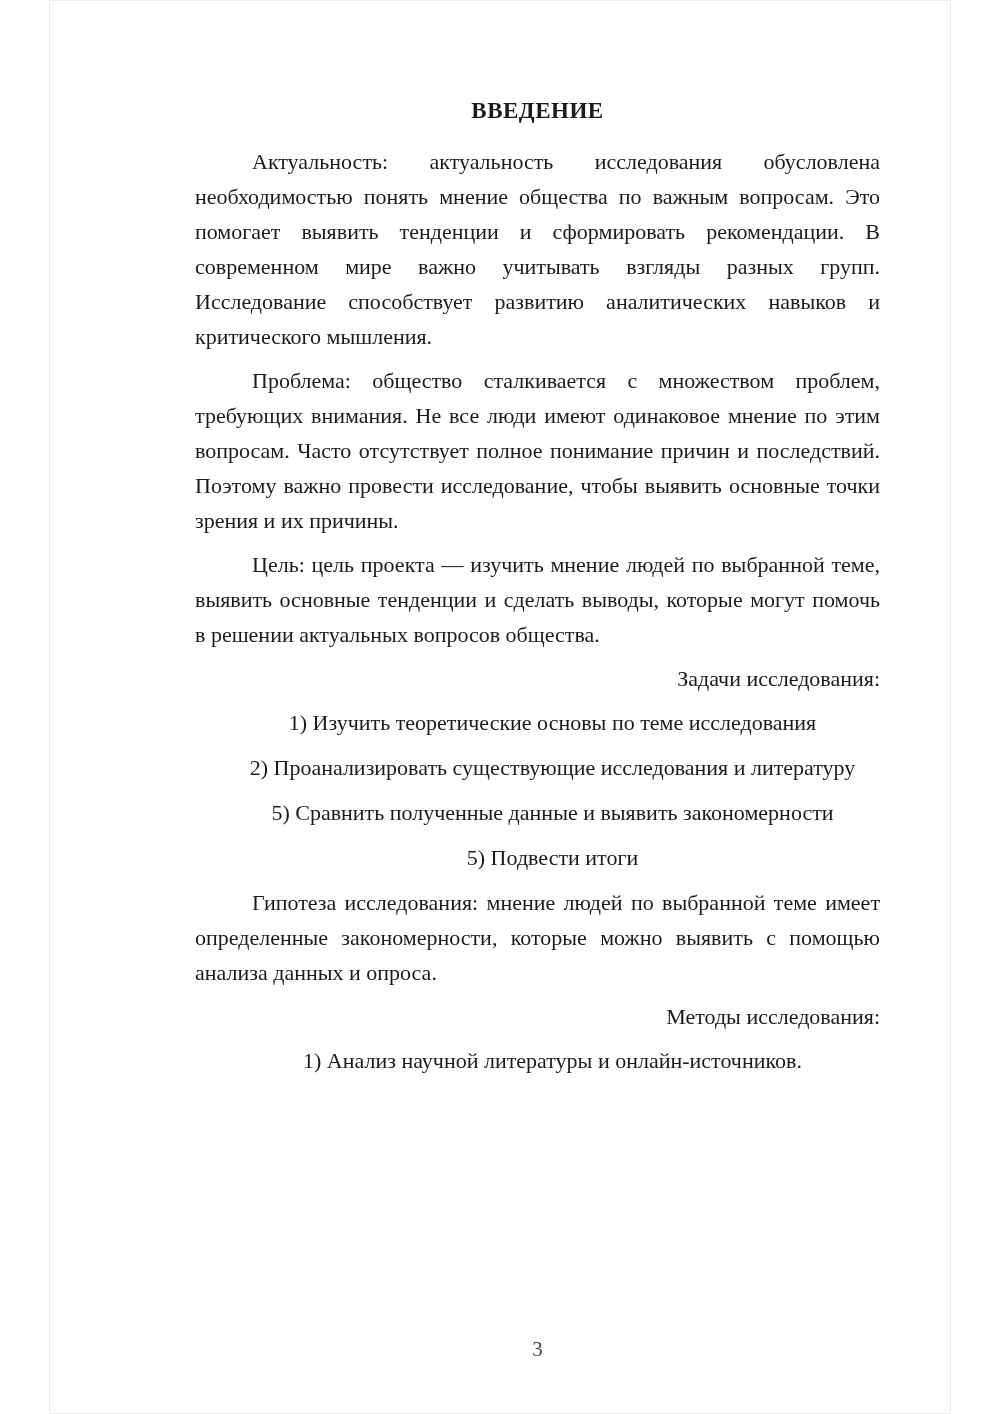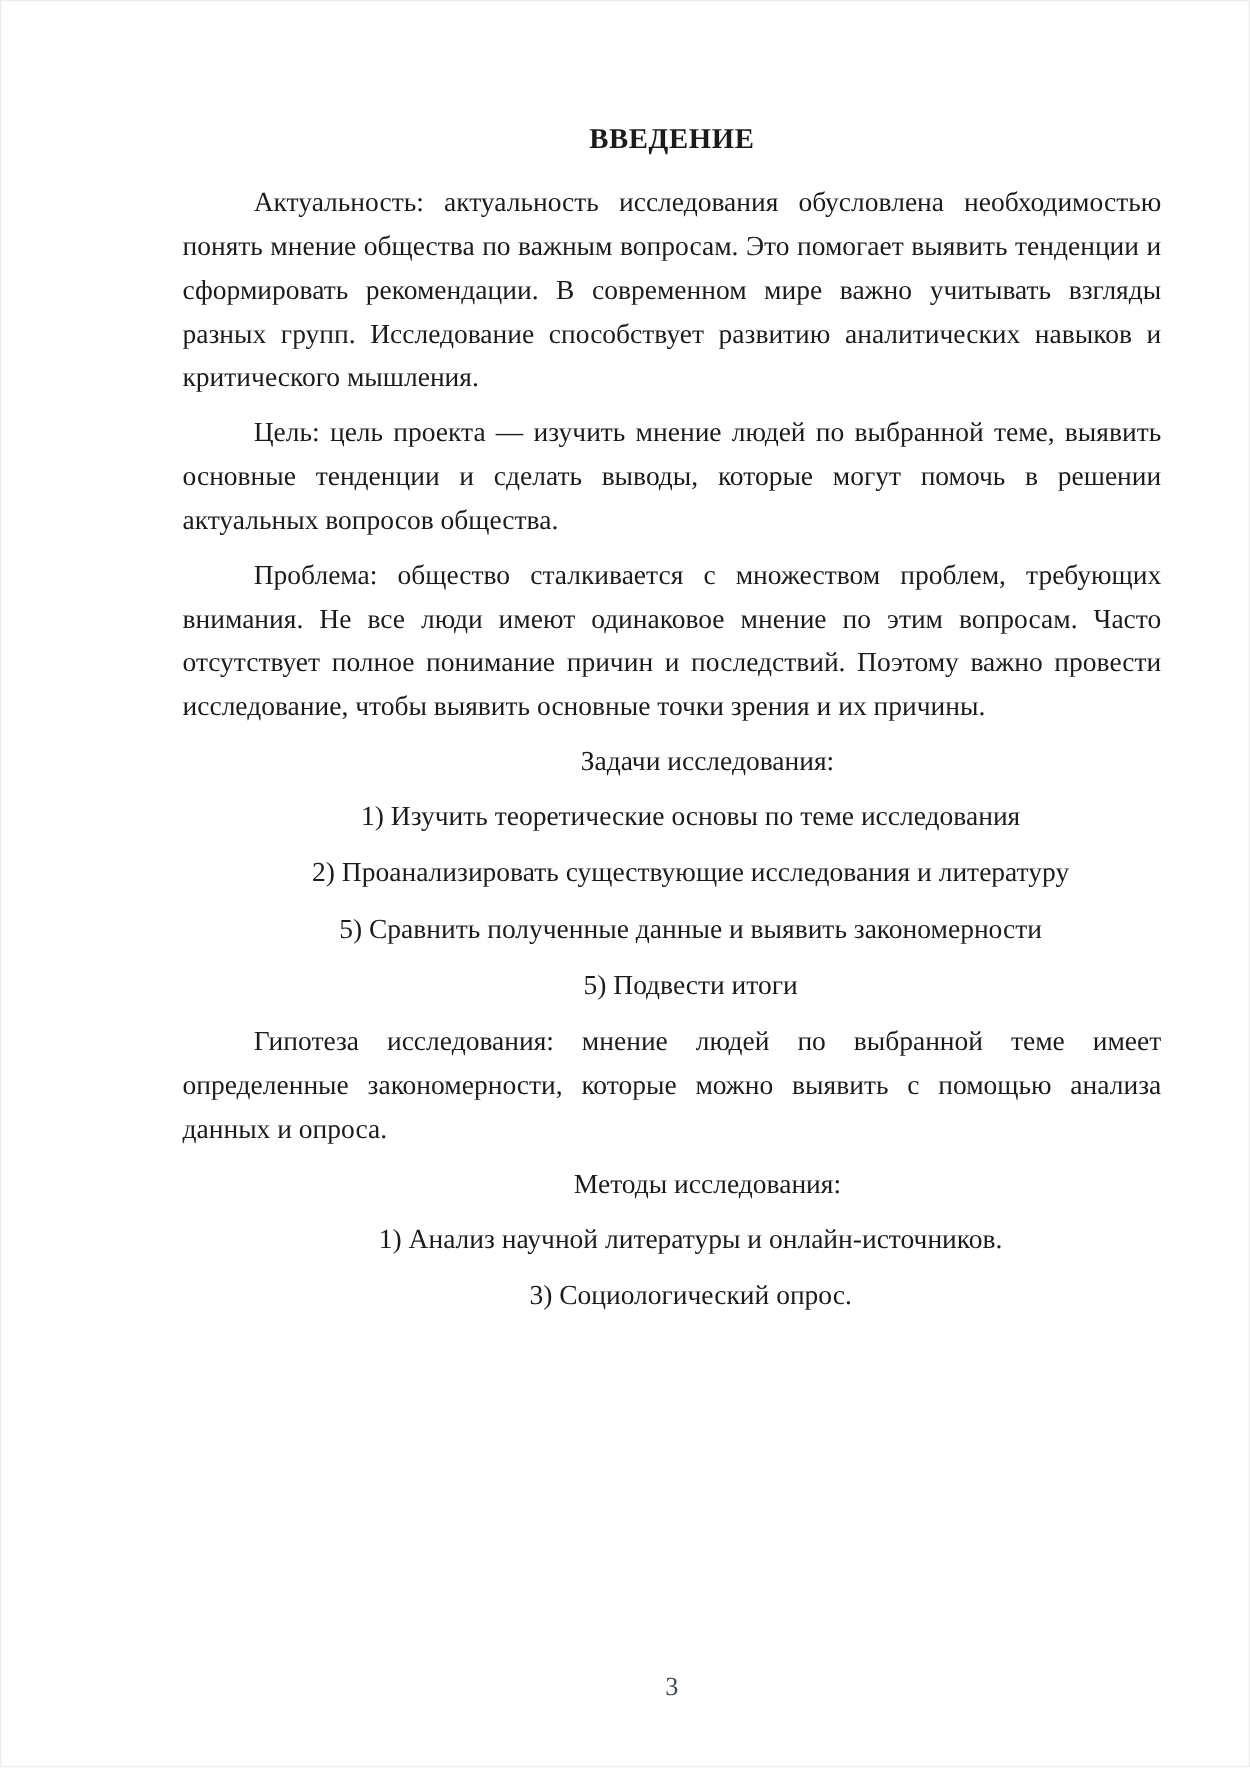--- a/index.html
+++ b/index.html
@@ -3,21 +3,21 @@
 <meta charset="utf-8">
 <title>ВВЕДЕНИЕ</title>
 <style>
   html, body {
     margin: 0;
     padding: 0;
     background: #ffffff;
   }
   .doc-page {
     position: relative;
-    width: 1000px;
+    width: 902px;
     height: 1414px;
     margin: 0 auto;
     background: #ffffff;
     border: 1px solid #ececec;
     box-sizing: border-box;
     padding: 92px 70px 40px 145px;
     font-family: "Liberation Serif", "DejaVu Serif", serif;
     color: #1b1b1b;
     font-size: 22px;
     line-height: 35px;
@@ -30,21 +30,21 @@
     letter-spacing: 0.5px;
     margin: 0 0 16px 0;
   }
   .para {
     margin: 0 0 9px 0;
     text-align: justify;
     text-indent: 57px;
   }
   .para-single {
     margin: 0 0 9px 0;
-    text-align: center;
+    text-align: right;
     text-indent: 57px;
   }
   .list-item {
     margin: 0 0 10px 0;
     padding-left: 30px;
     text-align: center;
   }
   .page-number {
     position: absolute;
     left: 145px;
@@ -57,35 +57,34 @@
 </style>
 </head>
 <body>
 
 <div class="doc-page">
 
   <h1 class="doc-title">ВВЕДЕНИЕ</h1>
 
   <p class="para">Актуальность: актуальность исследования обусловлена необходимостью понять мнение общества по важным вопросам. Это помогает выявить тенденции и сформировать рекомендации. В современном мире важно учитывать взгляды разных групп. Исследование способствует развитию аналитических навыков и критического мышления.</p>
 
+  <p class="para">Проблема: общество сталкивается с множеством проблем, требующих внимания. Не все люди имеют одинаковое мнение по этим вопросам. Часто отсутствует полное понимание причин и последствий. Поэтому важно провести исследование, чтобы выявить основные точки зрения и их причины.</p>
+
   <p class="para">Цель: цель проекта — изучить мнение людей по выбранной теме, выявить основные тенденции и сделать выводы, которые могут помочь в решении актуальных вопросов общества.</p>
-
-  <p class="para">Проблема: общество сталкивается с множеством проблем, требующих внимания. Не все люди имеют одинаковое мнение по этим вопросам. Часто отсутствует полное понимание причин и последствий. Поэтому важно провести исследование, чтобы выявить основные точки зрения и их причины.</p>
 
   <p class="para-single">Задачи исследования:</p>
 
   <p class="list-item">1) Изучить теоретические основы по теме исследования</p>
   <p class="list-item">2) Проанализировать существующие исследования и литературу</p>
   <p class="list-item">5) Сравнить полученные данные и выявить закономерности</p>
   <p class="list-item">5) Подвести итоги</p>
 
 
 
   <p class="para">Гипотеза исследования: мнение людей по выбранной теме имеет определенные закономерности, которые можно выявить с помощью анализа данных и опроса.</p>
 
   <p class="para-single">Методы исследования:</p>
 
   <p class="list-item">1) Анализ научной литературы и онлайн-источников.</p>
-  <p class="list-item">3) Социологический опрос.</p>
 
   <div class="page-number">3</div>
 
 </div>
 
 </body></html>

